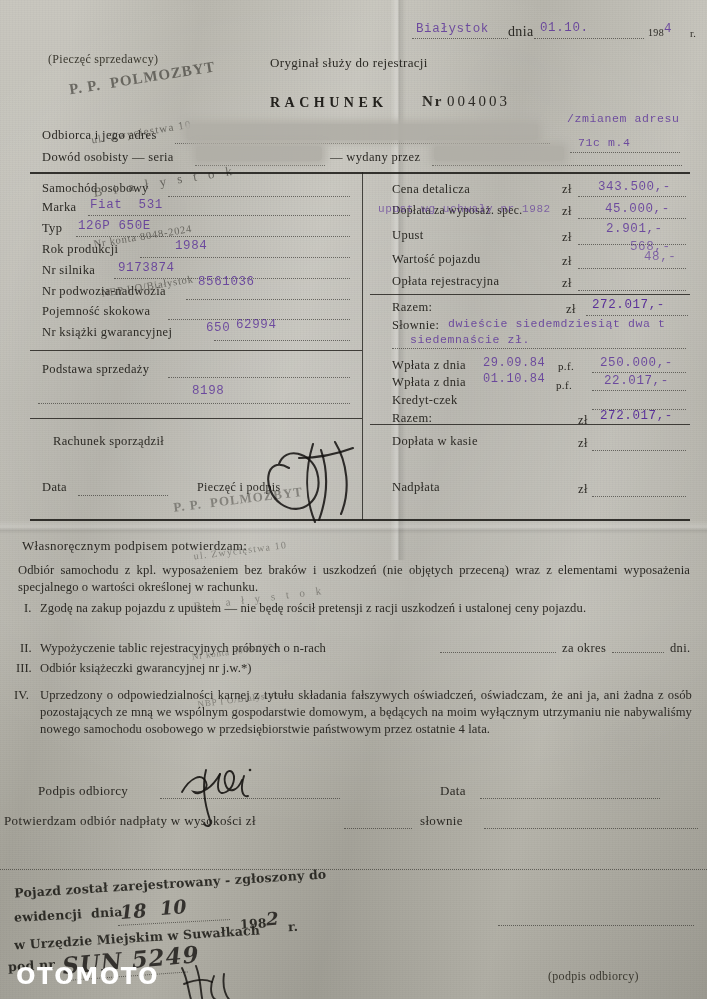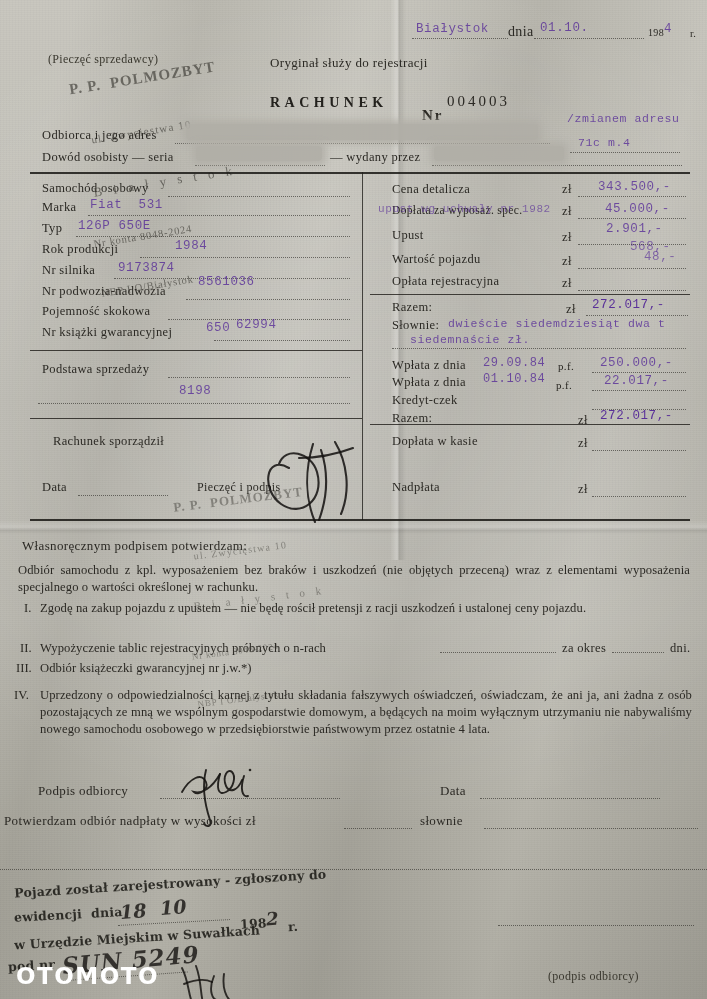--- a/index.html
+++ b/index.html
@@ -138,21 +138,21 @@
     <div class="t lbl" style="left:508px;top:24px;font-size:14px;">dnia</div>
     <div class="t tw lite" style="left:540px;top:21px;">01.10.</div>
     <div class="dot" style="left:534px;top:38px;width:110px;"></div>
     <div class="t lbl" style="left:648px;top:27px;font-size:10px;">198</div>
     <div class="t tw lite" style="left:664px;top:22px;">4</div>
     <div class="t lbl" style="left:690px;top:28px;font-size:10.5px;">r.</div>
 
     <div class="t lbl" style="left:270px;top:55px;font-size:13px;">Oryginał służy do rejestracji</div>
 
     <div class="t rach" style="left:270px;top:95px;">RACHUNEK</div>
-    <div class="t nr" style="left:422px;top:93px;font-weight:bold;margin-top:14px;">Nr</div>
+    <div class="t nr" style="left:422px;top:93px;font-weight:bold;">Nr</div>
     <div class="t nr" style="left:447px;top:93px;letter-spacing:3px;">004003</div>
 
     <div class="t tw lite" style="left:567px;top:112px;font-size:11.5px;">/zmianem adresu</div>
     <div class="t tw lite" style="left:578px;top:136px;font-size:11.5px;">71c m.4</div>
     <div class="dot" style="left:570px;top:152px;width:110px;"></div>
 
     <div class="t lbl" style="left:42px;top:128px;">Odbiorca i jego adres</div>
     <div class="dot" style="left:175px;top:143px;width:375px;"></div>
     <div class="redact" style="left:186px;top:124px;width:352px;height:16px;"></div>
 
@@ -195,21 +195,21 @@
     <div class="dot" style="left:168px;top:319px;width:182px;"></div>
 
     <div class="t lbl" style="left:42px;top:325px;">Nr książki gwarancyjnej</div>
     <div class="t tw lite" style="left:236px;top:318px;">62994</div>
     <div class="dot" style="left:214px;top:340px;width:136px;"></div>
 
     <div class="rule" style="left:30px;top:350px;width:332px;"></div>
 
     <div class="t lbl" style="left:42px;top:362px;">Podstawa sprzedaży</div>
     <div class="dot" style="left:168px;top:377px;width:182px;"></div>
-    <div class="t tw lite" style="left:179px;top:384px;">8198</div>
+    <div class="t tw lite" style="left:192px;top:384px;">8198</div>
     <div class="dot" style="left:38px;top:403px;width:312px;"></div>
     <div class="rule" style="left:30px;top:418px;width:332px;"></div>
 
     <div class="t lbl" style="left:42px;top:434px;margin-left:11px;">Rachunek sporządził</div>
 
     <div class="t lbl" style="left:42px;top:480px;">Data</div>
     <div class="dot" style="left:78px;top:495px;width:90px;"></div>
     <div class="t lbl" style="left:197px;top:480px;font-size:12px;">Pieczęć i podpis</div>
 
     <div class="stamp" style="left:168px;top:462px;transform:rotate(-7deg);opacity:.72;">

